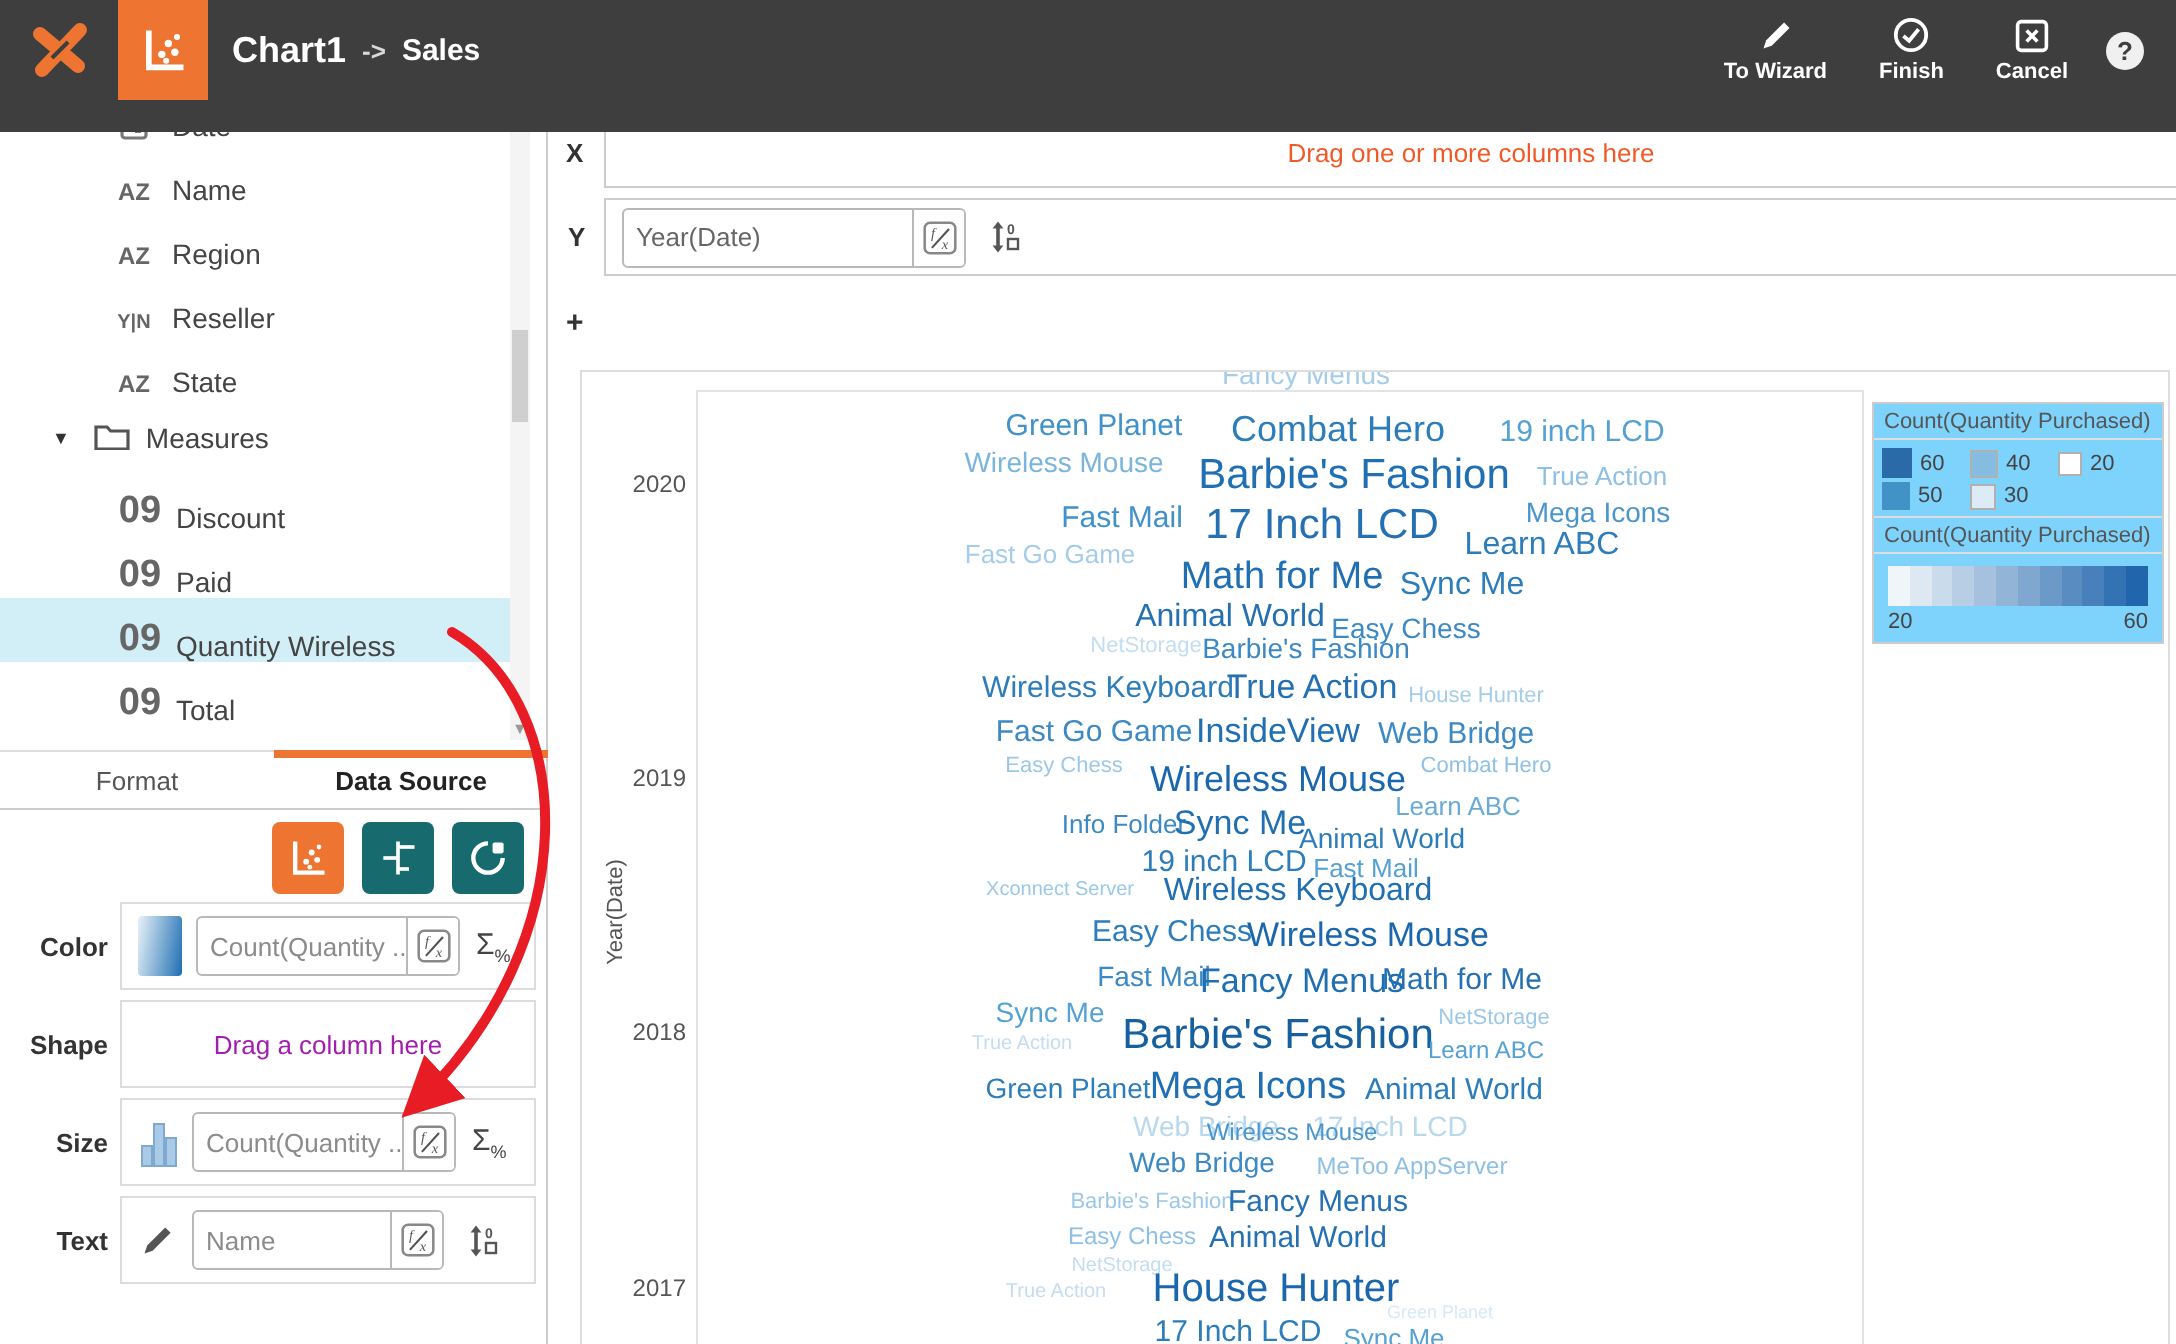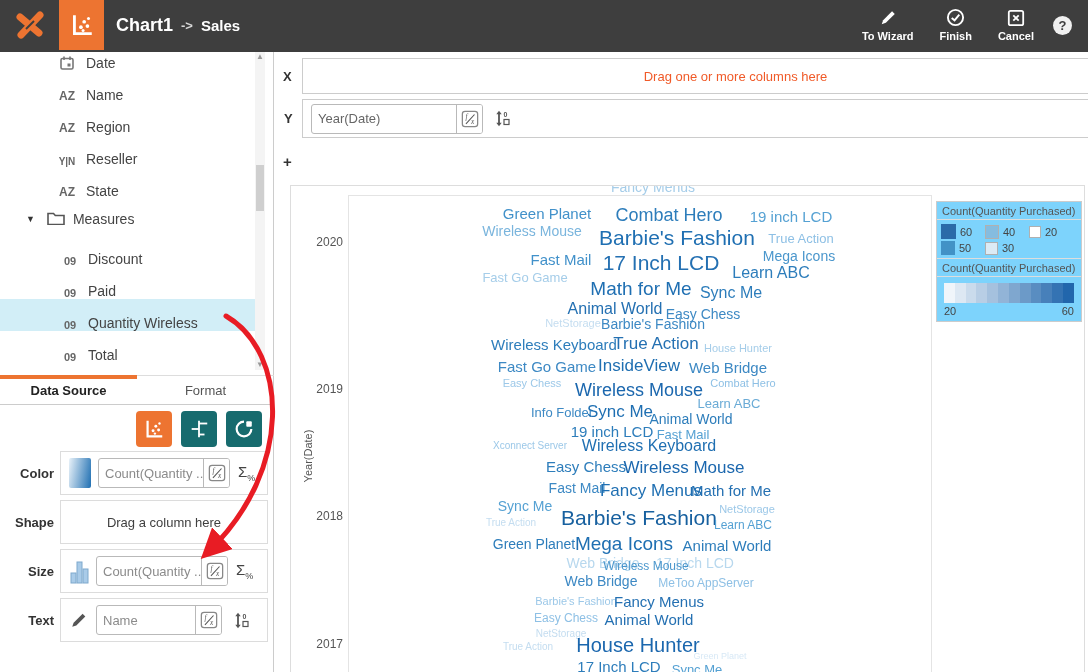--- a/index.html
+++ b/index.html
@@ -1,21 +1,21 @@
 <!DOCTYPE html>
 <html><head>
 <meta charset="utf-8">
 <style>
   * { box-sizing: border-box; margin: 0; padding: 0; }
   html,body { width:1088px; height:672px; overflow:hidden; }
   body { font-family:"Liberation Sans", sans-serif; background:#fff; position:relative; }
   #app { position:absolute; inset:0; width:1088px; height:672px; overflow:hidden; background:#fff; }
 
   
-  .topbar { position:absolute; left:0; top:0; width:1088px; height:52px; background:#3e3e3e; z-index:30; }
+  .topbar { position:absolute; left:0; top:0; width:1088px; height:66px; background:#3e3e3e; z-index:30; }
   .logo { position:absolute; left:13px; top:8px; width:34px; height:34px; }
   .charttile { position:absolute; left:59px; top:0; width:45px; height:50px; background:#ed7431; display:flex; align-items:center; justify-content:center; }
   .titlewrap { position:absolute; left:116px; top:0; height:50px; display:flex; align-items:center; gap:8px; }
   .title-main { color:#fff; font-weight:bold; font-size:18px; }
   .title-arrow { color:#d8d8d8; font-weight:bold; font-size:13px; }
   .title-sub { color:#fff; font-weight:bold; font-size:15px; }
   .topactions { position:absolute; right:54px; top:0; height:50px; display:flex; align-items:center; gap:26px; }
   .topaction { display:flex; flex-direction:column; align-items:center; gap:3px; color:#fff; font-size:11px; font-weight:bold; cursor:pointer; }
   .helpbtn { position:absolute; right:16px; top:16px; width:19px; height:19px; border-radius:50%; background:#f0f0f0; color:#3e3e3e; font-weight:bold; font-size:13px; display:flex; align-items:center; justify-content:center; }
 
@@ -24,21 +24,21 @@
   .tree { position:absolute; left:0; top:0; width:256px; height:322px; overflow:hidden; }
   .tree-inner { margin-top:-11px; }
   .trow { height:32px; display:flex; align-items:flex-end; font-size:14px; color:#444; cursor:pointer; }
   .trow .ticon { width:26px; display:flex; justify-content:center; margin-left:54px; color:#666; font-weight:bold; font-size:12px; flex:none; }
   .trow .tlabel { margin-left:6px; white-space:nowrap; }
   .trow.selected { background:#d2eef7; }
   .mhead { height:32px; margin-top:4px; display:flex; align-items:center; font-size:14px; color:#444; cursor:pointer; }
   .mhead .tri { margin-left:26px; font-size:9px; color:#333; }
   .mhead .ticon { margin-left:12px; }
   .mhead .tlabel { margin-left:8px; }
-  .mrow .ticon { margin-left:58px; width:24px; font-size:11px; color:#666; }
+  .mrow .ticon { margin-left:58px; width:24px; font-size:19px; color:#666; }
 
   .vscroll { position:absolute; right:8px; top:2px; width:10px; height:318px; background:#f4f4f4; }
   .vscroll .arr { position:absolute; left:0; width:10px; height:10px; color:#999; font-size:8px; line-height:10px; text-align:center; }
   .vscroll .arr.up { top:0; } .vscroll .arr.dn { bottom:0; }
   .vscroll .thumb { position:absolute; left:1px; top:113px; width:8px; height:46px; background:#cfcfcf; }
 
   .tabs { position:absolute; left:0; top:325px; width:274px; height:30px; border-top:1px solid #ddd; border-bottom:1px solid #ccc; display:flex; }
   .tab { flex:1; display:flex; align-items:center; justify-content:center; font-size:13px; color:#555; cursor:pointer; position:relative; }
   .tab.active { color:#222; font-weight:bold; }
   .tab.active::before { content:""; position:absolute; left:0; top:-1px; width:100%; height:4px; background:#ed7431; }
@@ -50,21 +50,21 @@
 
   .fieldrow { position:absolute; left:0; width:274px; height:44px; }
   .fieldrow .flabel { position:absolute; left:0; top:0; width:54px; height:44px; display:flex; align-items:center; justify-content:flex-end; font-size:13px; font-weight:bold; color:#333; }
   .fieldrow .fbox { position:absolute; left:60px; top:0; width:208px; height:44px; border:1px solid #dcdcdc; background:#fff; display:flex; align-items:center; }
   .swatch-grad { width:22px; height:30px; margin-left:8px; border-radius:2px; flex:none; }
   .pill { height:30px; border:1px solid #b9b9b9; border-radius:3px; background:#fff; display:flex; align-items:center; margin-left:7px; overflow:hidden; }
   .pill .ptxt { font-size:13px; color:#8b8b8b; padding:0 6px; white-space:nowrap; overflow:hidden; flex:1; }
   .fxbox { width:26px; height:30px; border-left:1px solid #b9b9b9; display:flex; align-items:center; justify-content:center; flex:none; background:#fff; cursor:pointer; }
   .sigma { margin-left:8px; font-size:15px; color:#444; cursor:pointer; white-space:nowrap; }
   .sigma sub { font-size:9px; }
-  .draghint { width:100%; text-align:center; font-size:13px; color:#404040; }
+  .draghint { width:100%; text-align:center; font-size:13px; color:#a21caf; }
   .rowicon { margin-left:9px; flex:none; display:flex; }
 
   
   .axisrow-label { position:absolute; font-size:13px; font-weight:bold; color:#333; }
   .axisbox { position:absolute; left:302px; width:867px; border:1px solid #ccc; background:#fff; display:flex; align-items:center; }
   .hint-x { width:100%; text-align:center; font-size:13px; color:#f05a28; }
   .hint-plus { width:100%; text-align:center; font-size:13px; color:#9e9e9e; }
   .ypill { margin-left:8px; width:172px; }
   .sorticon { margin-left:11px; display:flex; cursor:pointer; }
 
@@ -196,25 +196,25 @@
         </div>
       </div>
     </div>
     <div class="vscroll">
       <div class="arr up">▲</div>
       <div class="thumb"></div>
       <div class="arr dn">▼</div>
     </div>
 
     <div class="tabs">
+      <div class="tab">
+        <span>Format</span>
+      </div>
       <div class="tab active">
         <span>Data Source</span>
-      </div>
-      <div class="tab">
-        <span>Format</span>
       </div>
     </div>
 
     <div class="typebtns">
       <div class="typebtn orange">
         <svg width="22" height="22" viewBox="0 0 24 24">
           <path d="M5 3 V20 H21" stroke="#fff" stroke-width="2.4" fill="none"></path>
           <circle cx="11" cy="14" r="1.6" fill="#fff"></circle>
             <circle cx="14" cy="9" r="1.6" fill="#fff"></circle>
           <circle cx="17" cy="13" r="1.6" fill="#fff"></circle>

